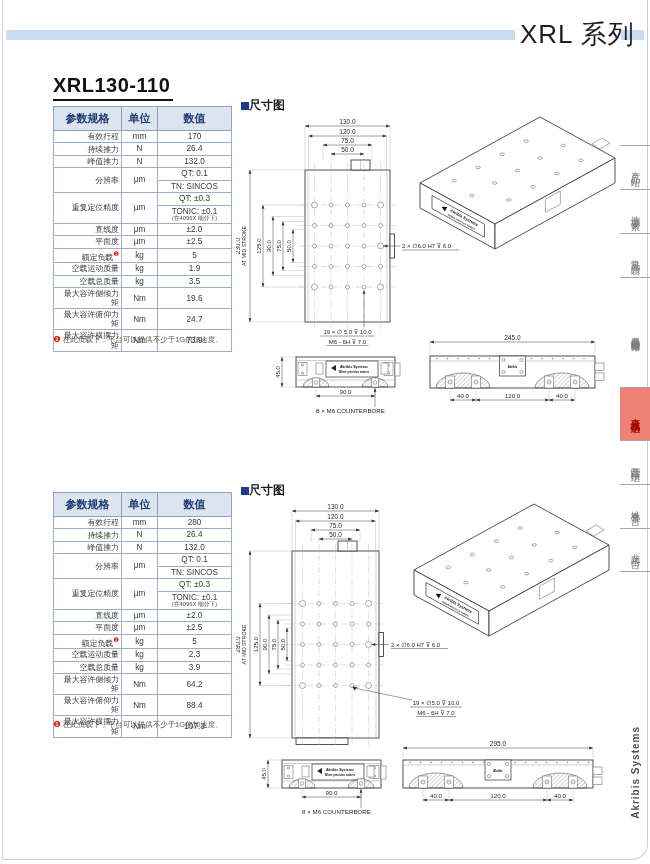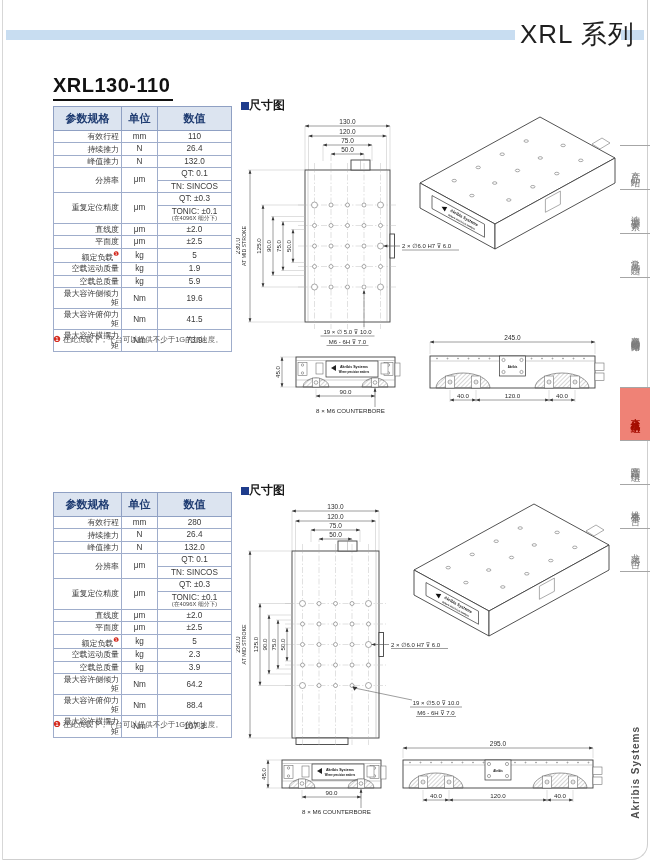--- a/index.html
+++ b/index.html
@@ -84,21 +84,21 @@
           <tr>
             <th>参数规格</th>
             <th>单位</th>
             <th>数值</th>
           </tr>
         </thead>
         <tbody>
           <tr>
             <td class="p" rowspan="1">有效行程</td>
             <td rowspan="1">mm</td>
-            <td>110</td>
+            <td>170</td>
           </tr>
           <tr>
             <td class="p" rowspan="1">持续推力</td>
             <td rowspan="1">N</td>
             <td>26.4</td>
           </tr>
           <tr>
             <td class="p" rowspan="1">峰值推力</td>
             <td rowspan="1">N</td>
             <td>132.0</td>
@@ -135,31 +135,31 @@
             <td>5</td>
           </tr>
           <tr>
             <td class="p" rowspan="1">空载运动质量</td>
             <td rowspan="1">kg</td>
             <td>1.9</td>
           </tr>
           <tr>
             <td class="p" rowspan="1">空载总质量</td>
             <td rowspan="1">kg</td>
-            <td>5.9</td>
+            <td>3.5</td>
           </tr>
           <tr>
             <td class="p" rowspan="1">最大容许侧倾力矩</td>
             <td rowspan="1">Nm</td>
             <td>19.6</td>
           </tr>
           <tr>
             <td class="p" rowspan="1">最大容许俯仰力矩</td>
             <td rowspan="1">Nm</td>
-            <td>41.5</td>
+            <td>24.7</td>
           </tr>
           <tr>
             <td class="p" rowspan="1">最大容许横摆力矩</td>
             <td rowspan="1">Nm</td>
             <td>73.9</td>
           </tr>
         </tbody>
       </table>
     <div class="fnote" style="top:264px">
       <span class="nm2">❶</span><span>在此负载下，平台可以提供不少于1G的加速度。</span>

